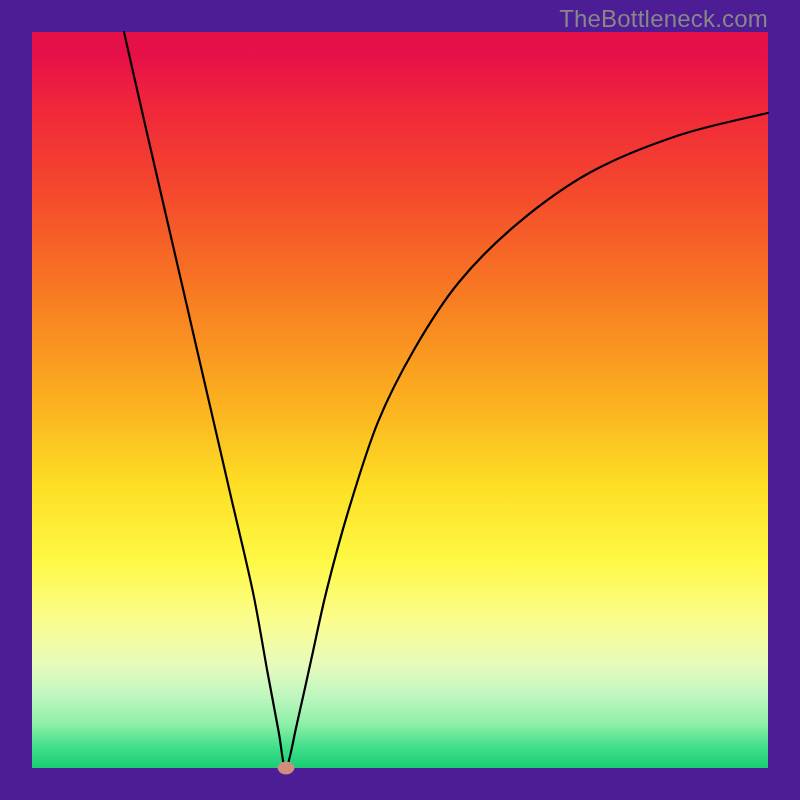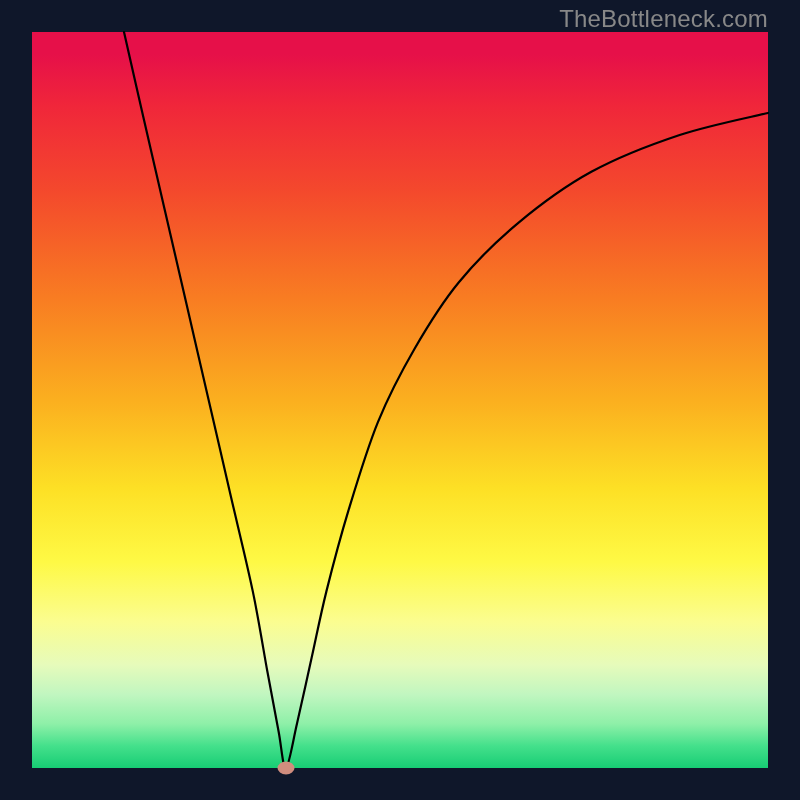--- a/index.html
+++ b/index.html
@@ -8,21 +8,21 @@
     width: 800px;
     height: 800px;
     background: #000;
     font-family: Arial, Helvetica, sans-serif;
     overflow: hidden;
   }
   .frame {
     position: relative;
     width: 800px;
     height: 800px;
-    background: #0f172a;
+    background: #4c1d95;
   }
   .plot-area {
     position: absolute;
     left: 32px;
     top: 32px;
     width: 736px;
     height: 736px;
     
     background: linear-gradient(
       to bottom,

